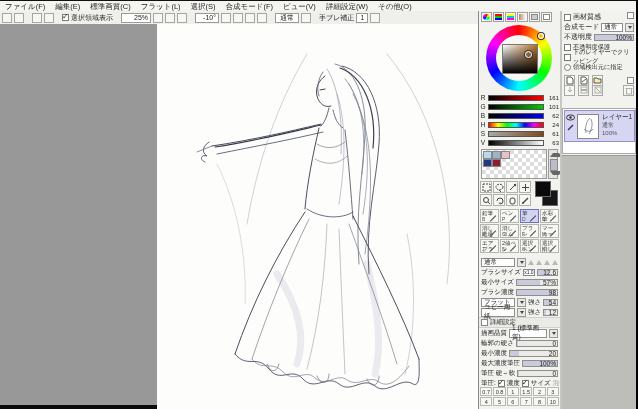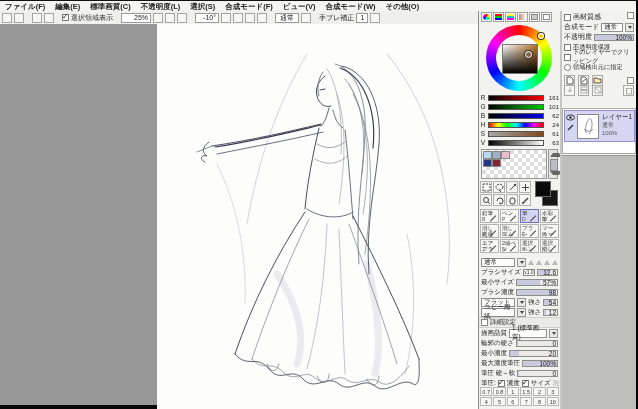--- a/index.html
+++ b/index.html
@@ -4,21 +4,21 @@
 <style>
   html,body{margin:0;padding:0;}
   body{width:638px;height:409px;position:relative;overflow:hidden;background:#000;
        font-family:"Liberation Sans","DejaVu Sans",sans-serif;-webkit-font-smoothing:none;}
   #app{position:absolute;left:0;top:0;width:636px;height:409px;background:#f2f2ee;}
   .abs{position:absolute;}
 
   
   #menubar{position:absolute;left:0;top:0;width:636px;height:11px;background:#f4f4f0;
            border-top:1px solid #111;display:flex;align-items:center;font-size:7.5px;color:#222;}
-  .menu-item{padding:0 5px;white-space:nowrap;font-weight:bold;}
+  .menu-item{padding:0 5px;white-space:nowrap;}
 
   
   #toolbar{position:absolute;left:0;top:11px;width:478px;height:13px;background:#efefeb;
            display:flex;align-items:center;gap:2px;padding-left:2px;font-size:7px;color:#222;}
   .tbtn{width:10px;height:10px;background:#f6f6f2;border:1px solid #a6a6a2;box-sizing:border-box;flex:0 0 auto;}
   .tgap{width:4px;flex:0 0 auto;}
   .tfield{height:10px;background:#fff;border:1px solid #9a9a96;box-sizing:border-box;
           display:flex;align-items:center;justify-content:flex-end;padding:0 2px;font-size:7px;}
   .cb{width:7px;height:7px;background:#fff;border:1px solid #7a7a76;box-sizing:border-box;position:relative;flex:0 0 auto;}
   .cb.checked::after{content:"✓";position:absolute;left:-1px;top:-3px;font-size:8px;color:#222;}
@@ -128,25 +128,25 @@
 </style>
 </head>
 <body>
 
 <div id="app">
 
   <div id="menubar">
     <span class="menu-item">ファイル(F)</span>
     <span class="menu-item">編集(E)</span>
     <span class="menu-item">標準画質(C)</span>
-    <span class="menu-item">不透明度(L)</span>
+    <span class="menu-item">フラット(L)</span>
     <span class="menu-item">選択(S)</span>
     <span class="menu-item">合成モード(F)</span>
     <span class="menu-item">ビュー(V)</span>
-    <span class="menu-item">合成モード(W)</span>
+    <span class="menu-item">詳細設定(W)</span>
     <span class="menu-item">その他(O)</span>
   </div>
 
   <div id="toolbar">
     <div class="tbtn"></div>
     <div class="tbtn"></div>
     <div class="tgap"></div>
     <div class="tbtn"></div>
     <div class="tbtn"></div>
     <div class="tgap"></div>

